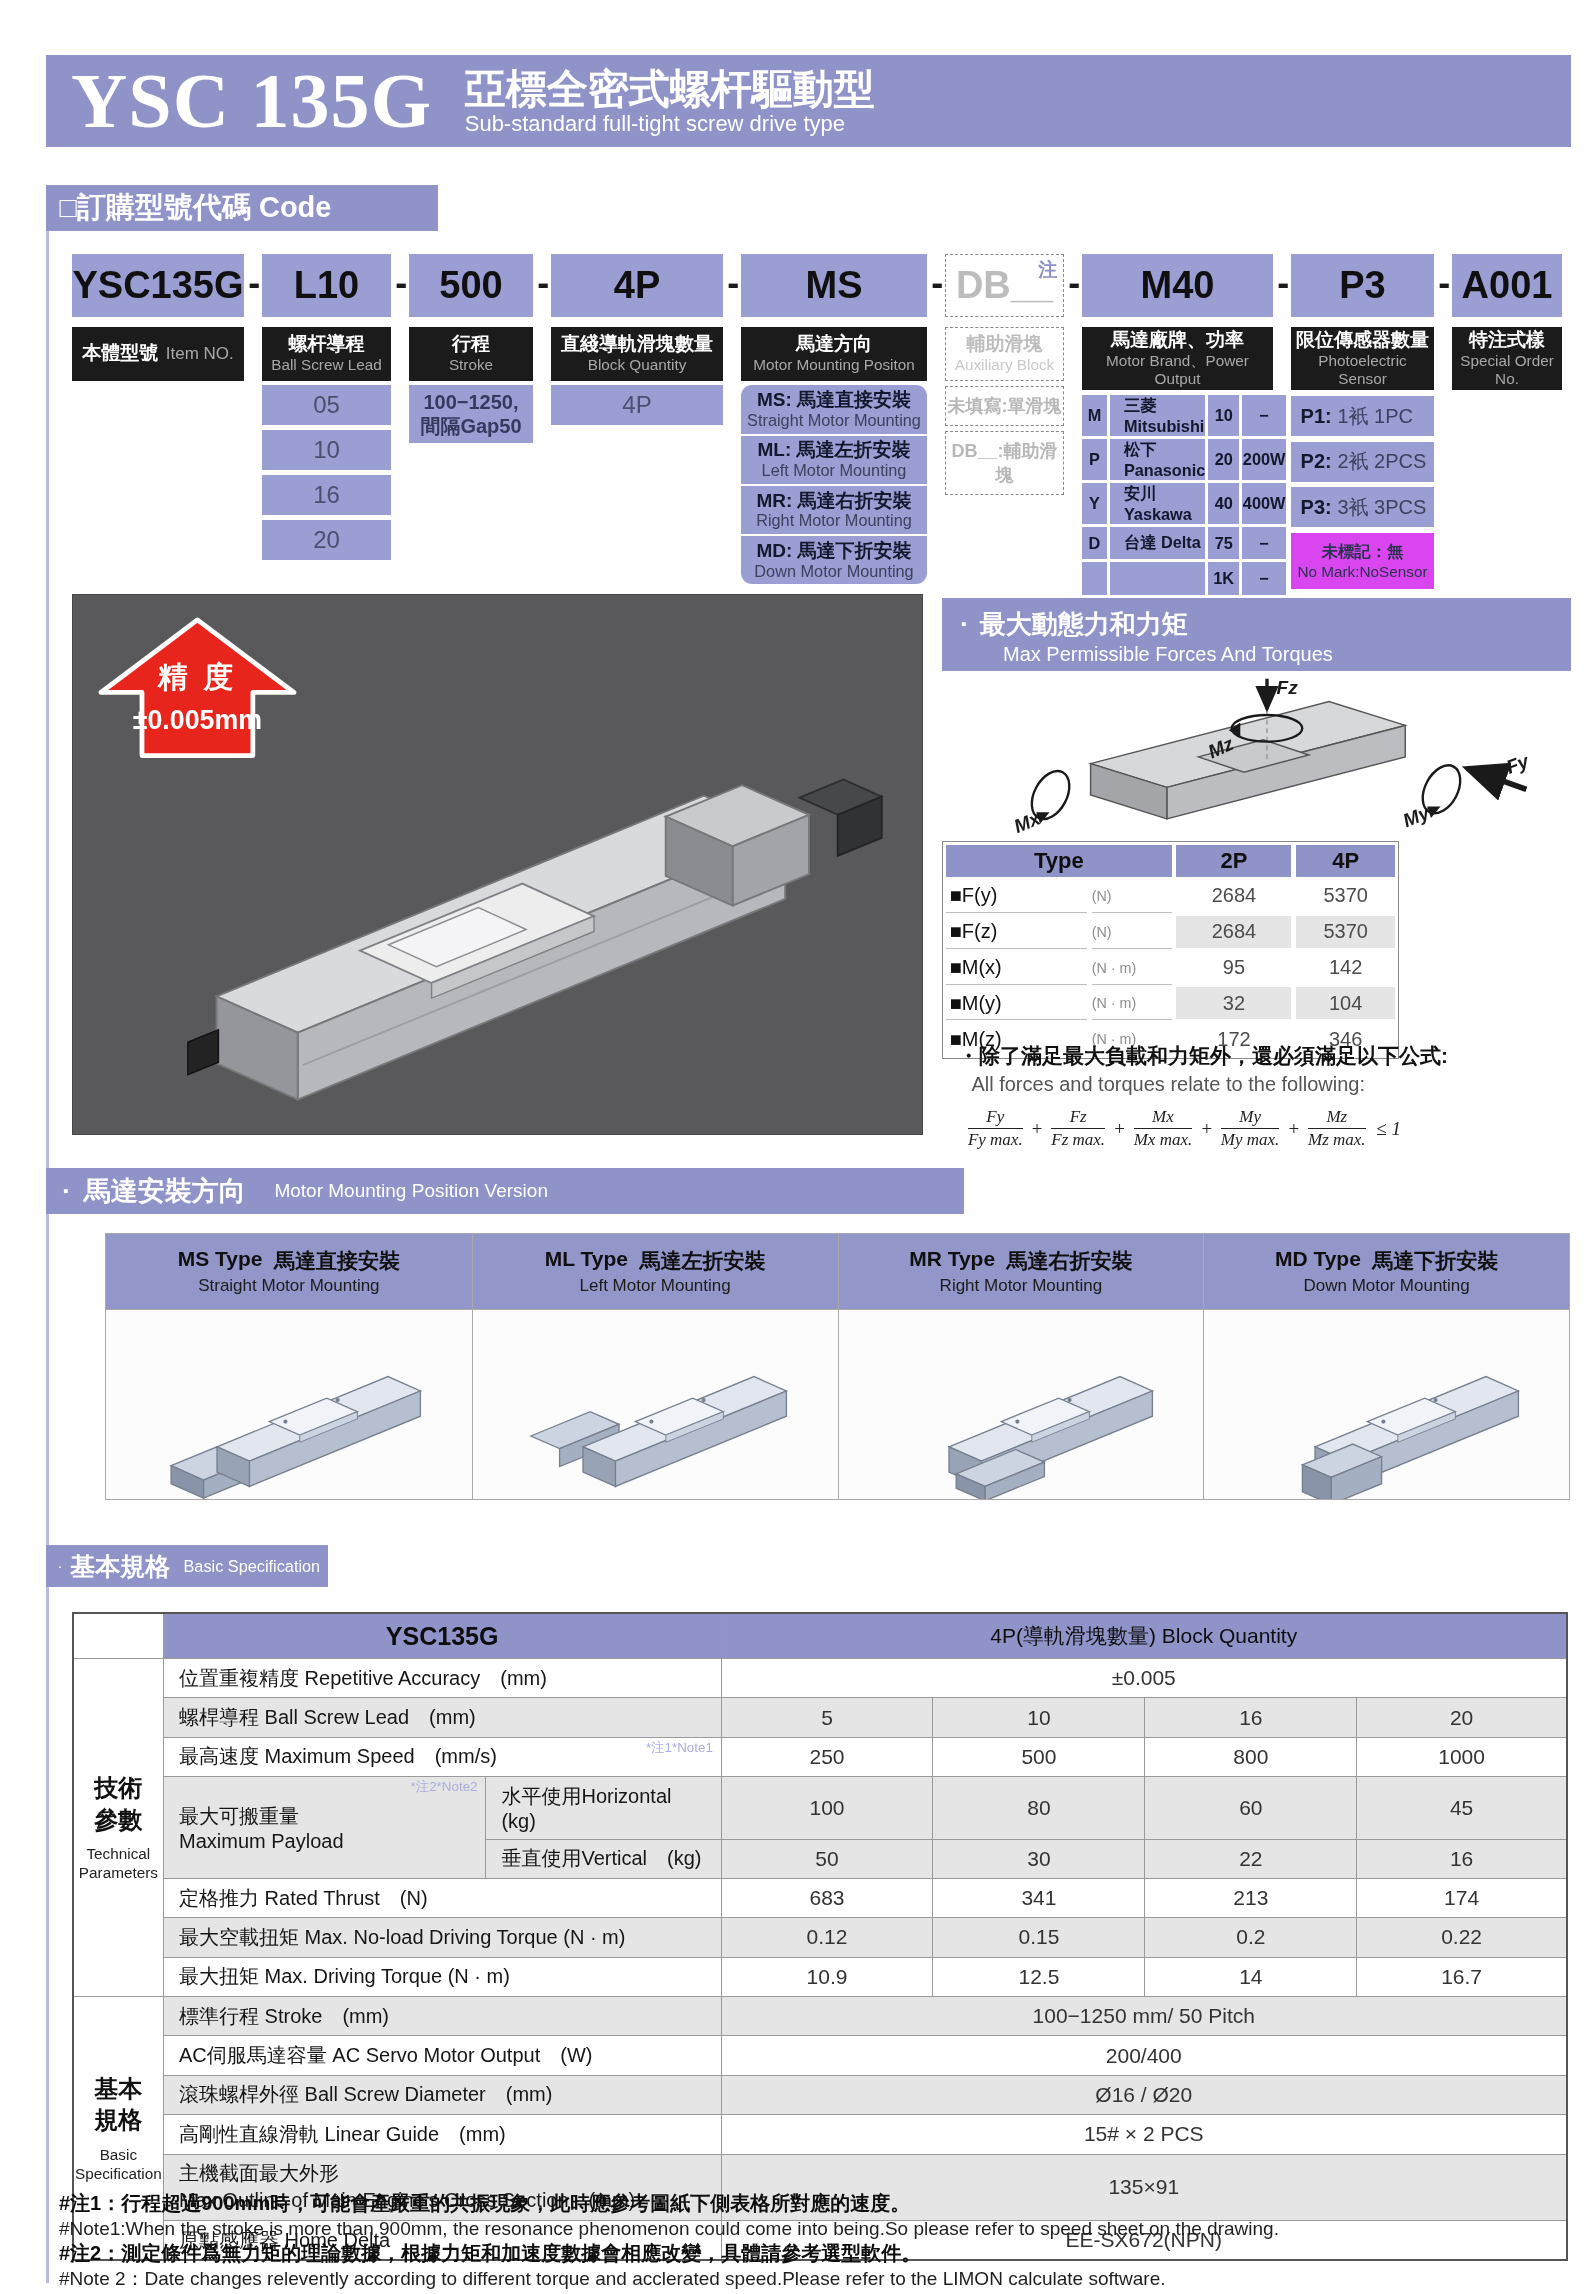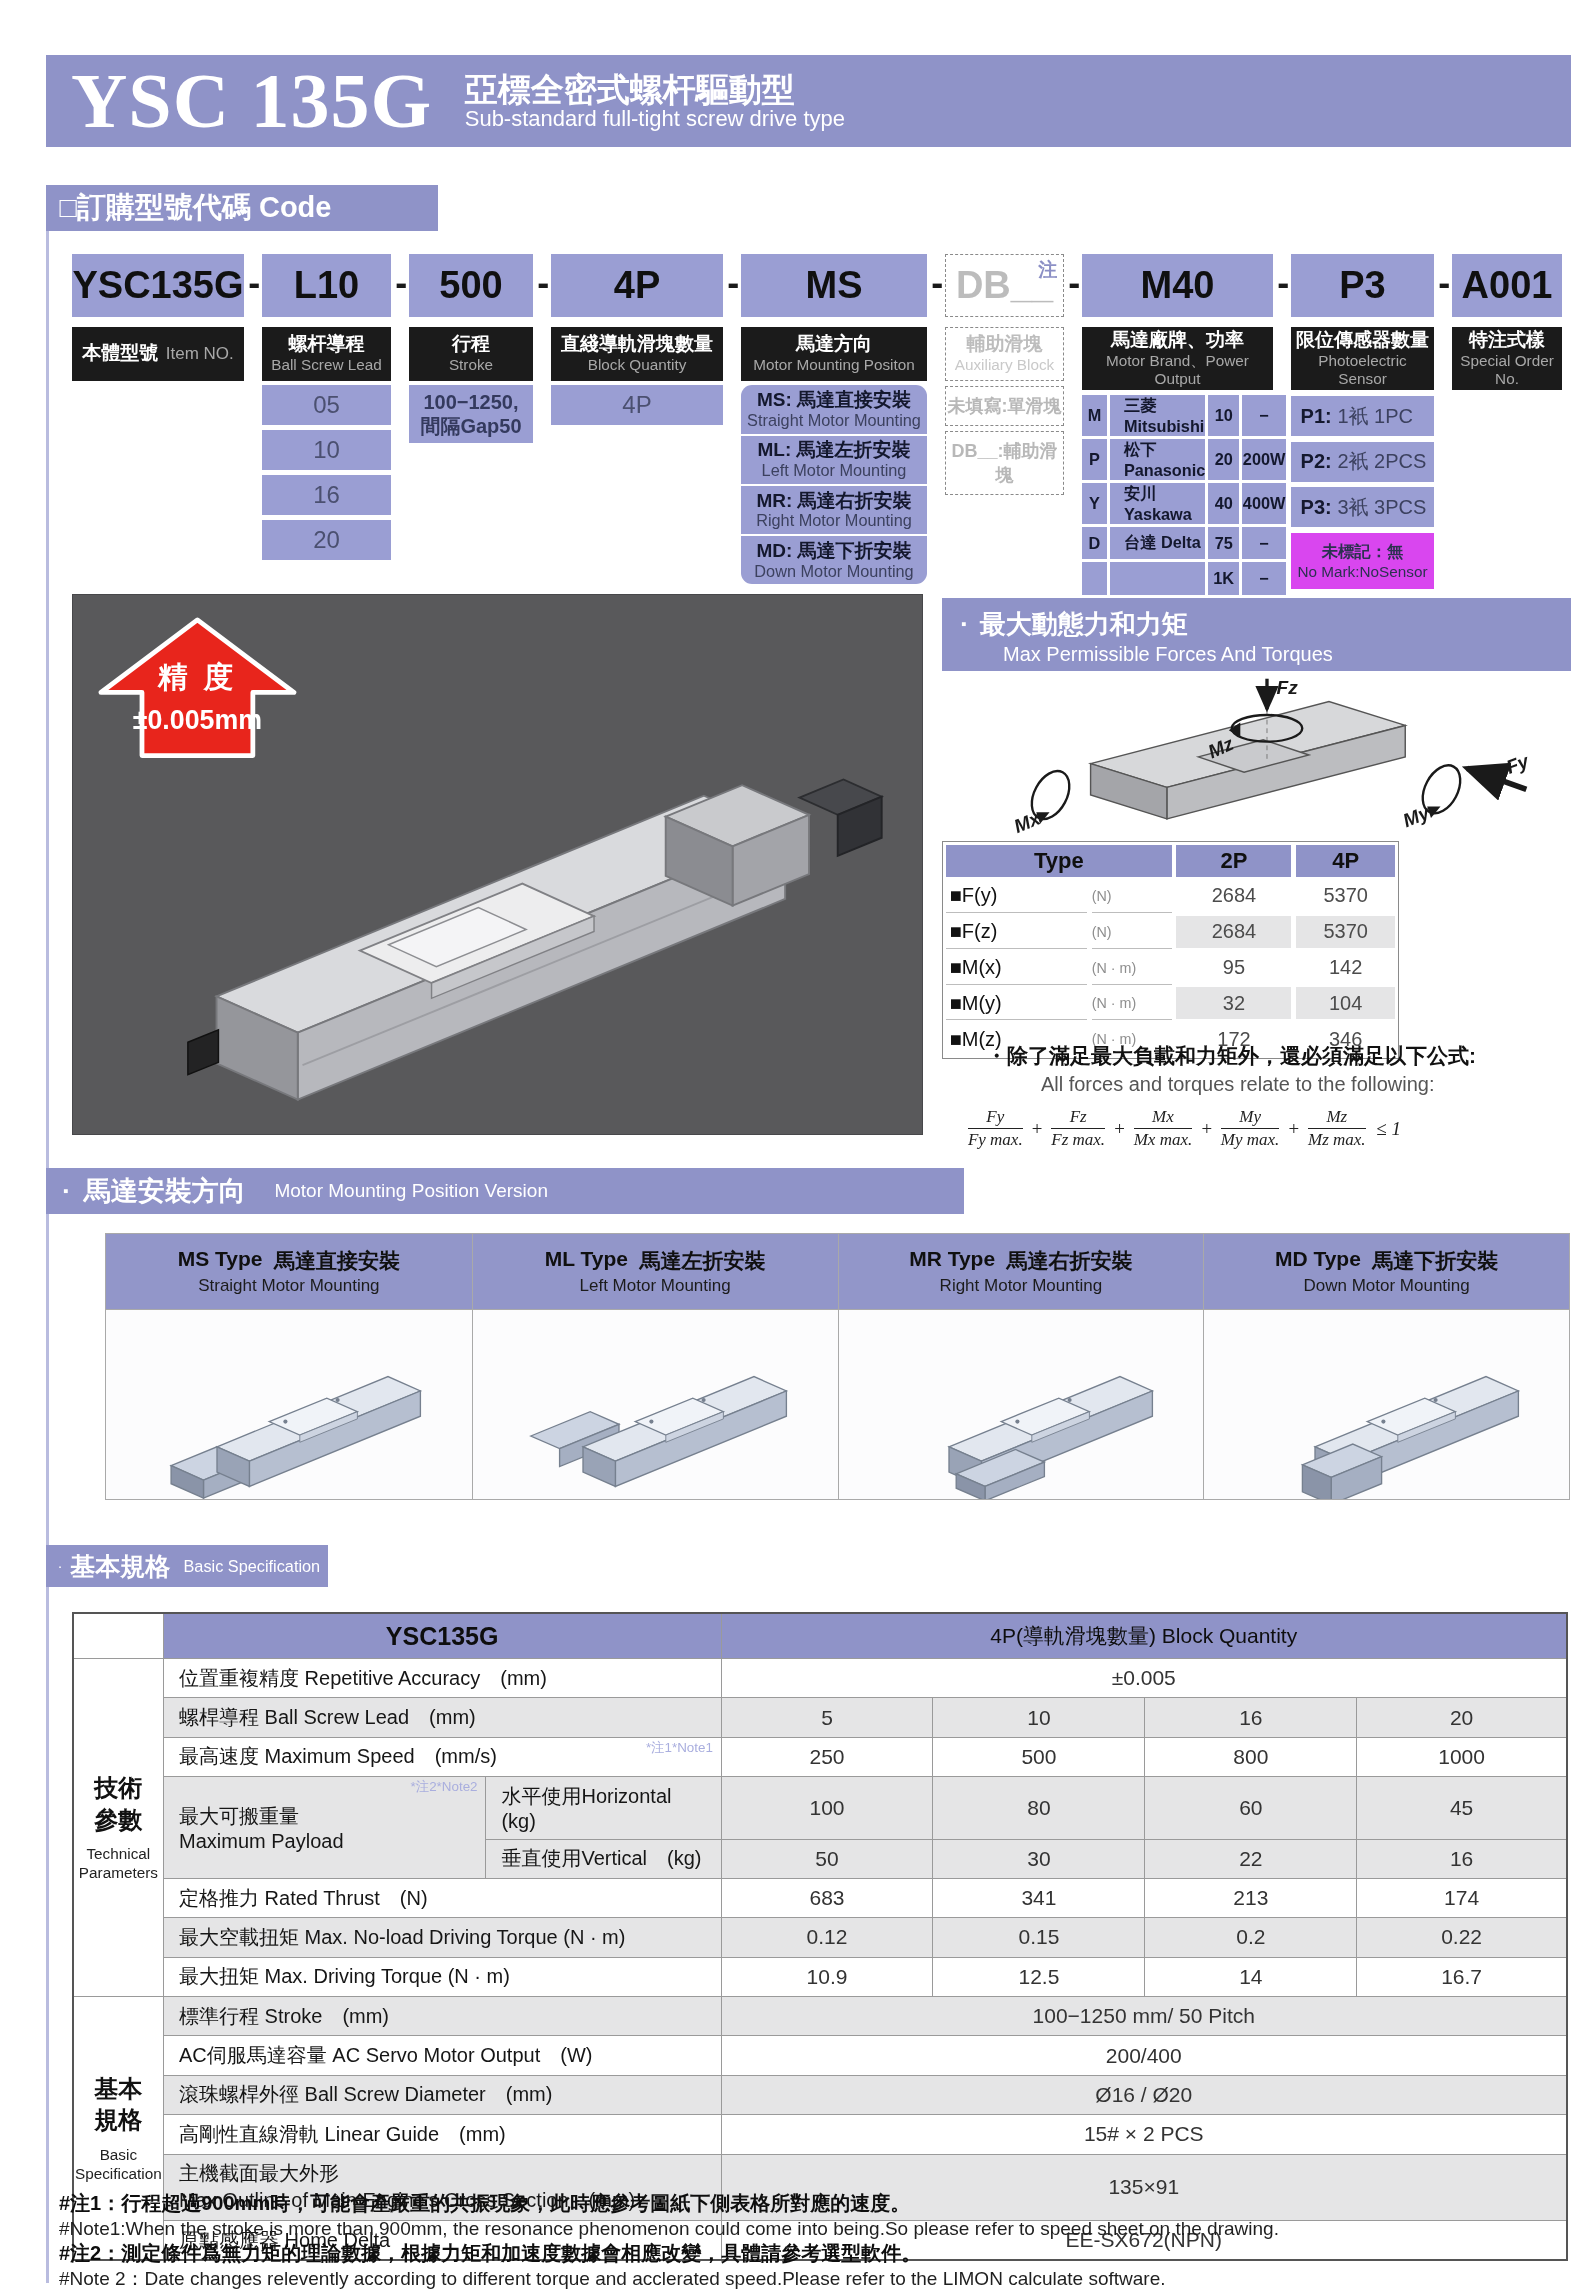--- a/index.html
+++ b/index.html
@@ -4,21 +4,21 @@
 <style>
   html,body{margin:0;padding:0;}
   body{width:1592px;height:2294px;position:relative;background:#fff;overflow:hidden;
        font-family:"Liberation Sans", sans-serif;color:#1a1a1a;}
   
   .topbar{position:absolute;left:46px;top:55px;width:1525px;height:92px;background:#8f93c8;
           display:flex;align-items:center;}
   .topbar .model{font-family:"Liberation Serif", serif;font-weight:bold;font-size:78px;
           color:#fff;margin-left:25px;letter-spacing:1px;line-height:1;}
   .topbar .titles{margin-left:32.5px;color:#fff;}
-  .title-zh{font-size:33px;font-weight:bold;line-height:1.08;}
+  .title-zh{font-size:41px;font-weight:bold;line-height:1.08;}
   .title-en{font-size:22px;line-height:1.05;}
   
   .left-rule{position:absolute;left:46px;top:185px;width:2.9px;height:2098px;background:#b9bcdf;}
   
   .code-title{position:absolute;left:46px;top:185px;width:392px;height:46px;background:#8f93c8;
           color:#fff;font-size:29px;font-weight:bold;display:flex;align-items:center;padding-left:13.4px;box-sizing:border-box;}
   .code-grid{position:absolute;left:72px;top:254px;display:flex;gap:18px;}
   .code-col{position:relative;flex:0 0 auto;}
   .dash{position:absolute;right:-16.3px;top:7.6px;font-size:36px;font-weight:bold;color:#1a1a1a;}
   .code-box{height:63px;background:#9a9ed3;display:flex;align-items:center;justify-content:center;
@@ -64,21 +64,21 @@
   .fh-bullet{font-size:15.3px;line-height:1;}
   .fh-en{font-size:20px;margin-left:42px;margin-top:1px;}
   .force-diagram{position:absolute;left:942px;top:673px;width:629px;height:164px;}
   .ftable{position:absolute;left:942px;top:841px;width:457px;border:1.9px solid #8a8a8a;background:#fff;
           box-sizing:border-box;padding:2.9px;display:grid;grid-template-columns:141px 80px 115px 1fr;gap:2.9px 4.8px;}
   .ft-h{background:#8f93c8;color:#101010;font-weight:bold;font-size:22px;display:flex;align-items:center;justify-content:center;height:32px;}
   .ft-h.typeh{grid-column:1 / span 2;}
   .ft-lbl{font-size:20px;color:#111;display:flex;align-items:center;padding-left:3.8px;border-bottom:1.9px solid #bdbdbd;height:32px;}
   .ft-unit{font-size:14.3px;color:#8e8e8e;display:flex;align-items:center;border-bottom:1.9px solid #bdbdbd;}
   .ft-v{font-size:20px;color:#4c4c4c;display:flex;align-items:center;justify-content:center;height:32px;}
-  .ft-note{position:absolute;left:986px;top:1042px;text-align:center;}
+  .ft-note{position:absolute;left:958px;top:1042px;}
   .ftn-zh{font-size:21px;font-weight:bold;color:#111;}
   .ftn-en{font-size:20px;color:#555;margin-left:13.4px;margin-top:2.9px;}
   .formula{position:absolute;left:965px;top:1107px;font-family:"Liberation Serif", serif;font-style:italic;color:#222;}
   .frac{display:inline-block;text-align:center;vertical-align:middle;font-size:17px;margin:0 2.9px;}
   .frac .num{display:block;border-bottom:1.4px solid #222;padding:0 4.8px 1px;}
   .frac .den{display:block;padding-top:1px;}
   .fop{font-size:19px;vertical-align:middle;margin:0 1px;}
   .fsuffix{font-size:19px;vertical-align:middle;margin-left:3.8px;}
   
   .mnt-header{position:absolute;left:46px;top:1168px;width:918px;height:46px;background:#8f93c8;color:#fff;

